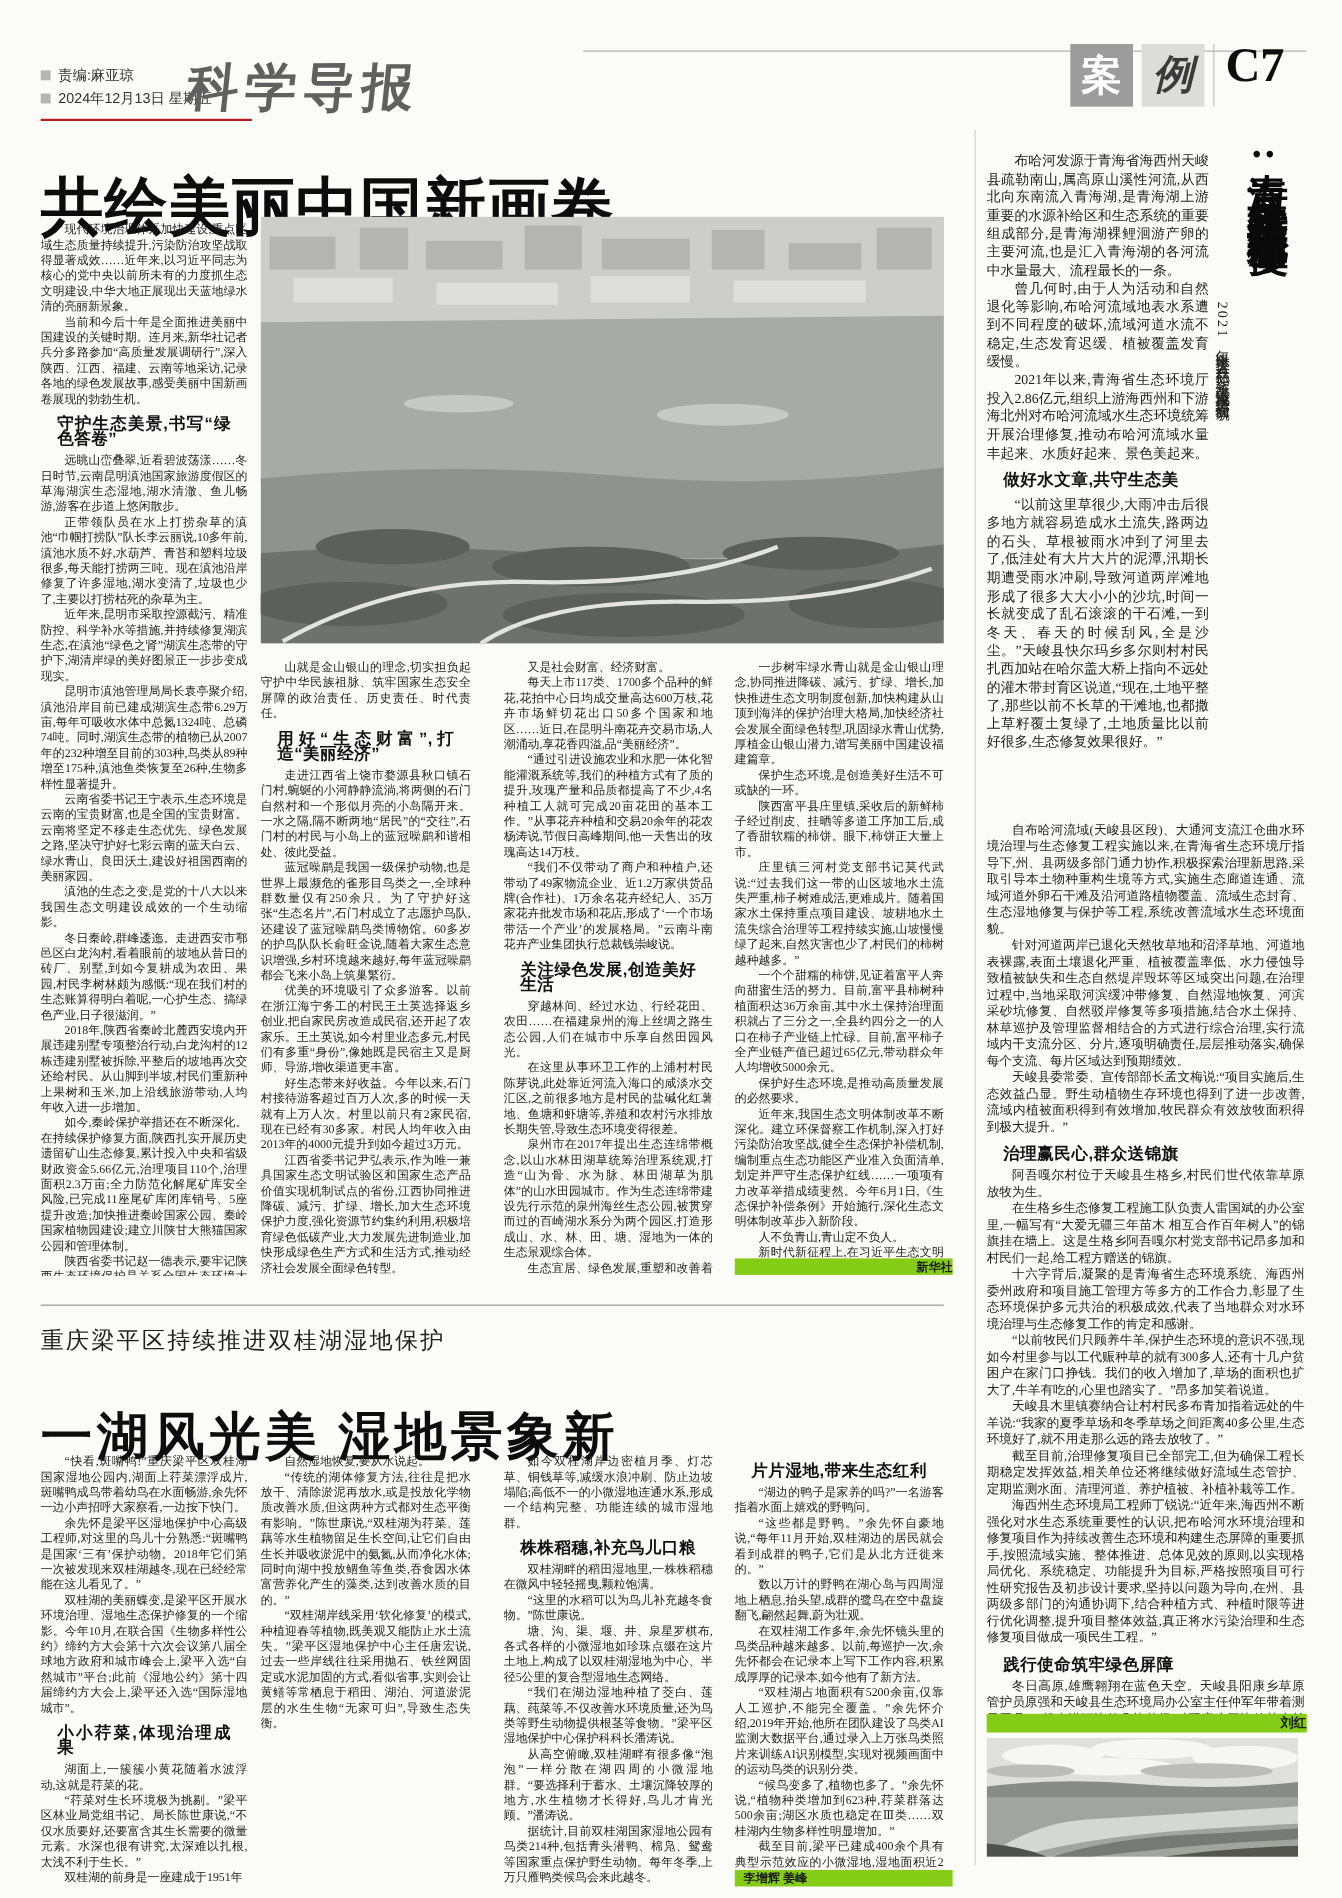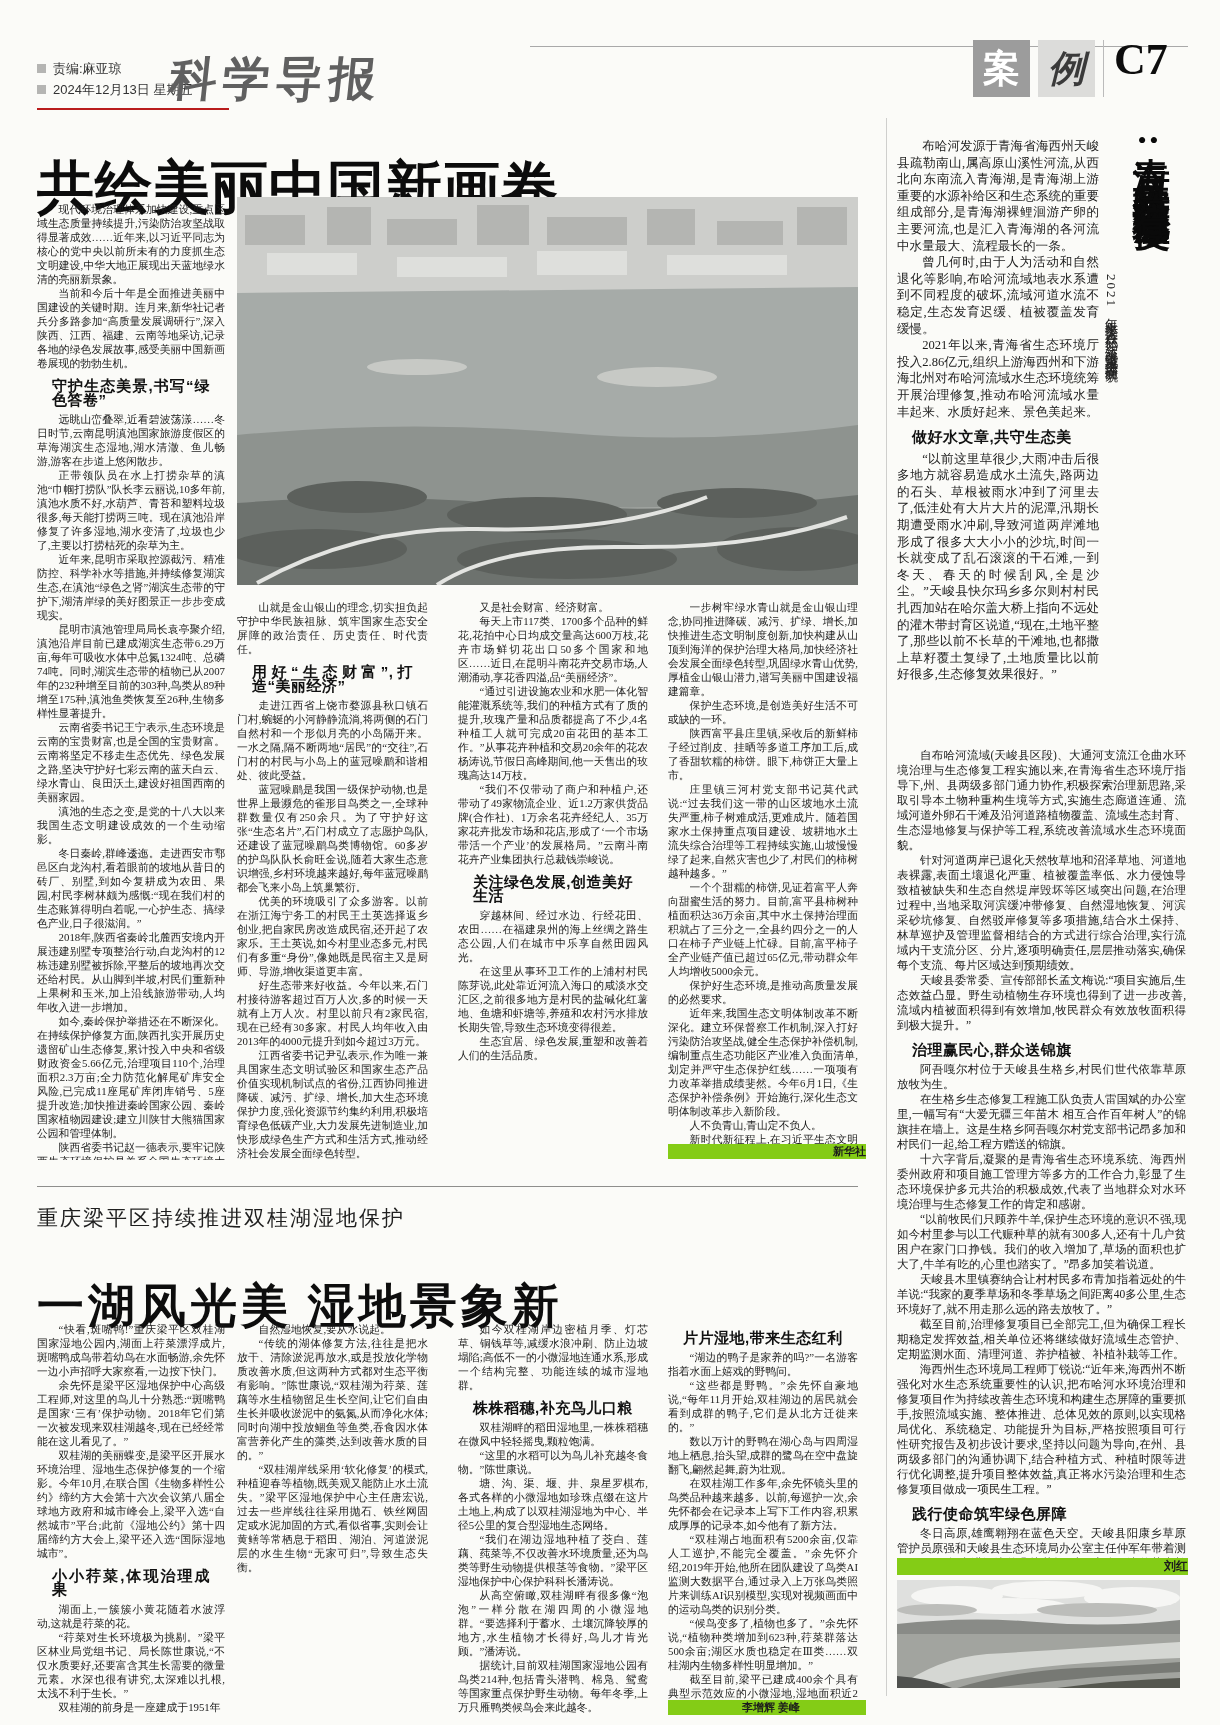--- a/index.html
+++ b/index.html
@@ -46,21 +46,21 @@
   
   .hrule-bottom{left:37px;top:1186px;width:821px;height:1px;background:#8e8e8c;}
   .w-kicker{left:37px;top:1204px;font-size:21px;letter-spacing:2px;color:#1f1f1f;
             font-family:"Liberation Sans","DejaVu Sans",sans-serif;}
   .w-headline{left:37px;top:1236px;width:820px;font-size:47px;font-weight:900;letter-spacing:4px;color:#0d0d0d;
               font-family:"Liberation Serif",serif;}
   .w-col1{left:37px;top:1322px;width:188px;height:398px;}
   .w-col2{left:237px;top:1322px;width:191px;height:398px;}
   .w-col3{left:458px;top:1322px;width:190px;height:398px;}
   .w-col4{left:668px;top:1322px;width:190px;height:398px;}
-  .w-byline{left:668px;top:1700px;width:190px;text-align:center;font-size:11px;}
+  .w-byline{left:668px;top:1700px;width:190px;text-align:left;font-size:11px;}
 </style>
 </head>
 <body>
 
 <div class="abs meta">
   <div><span class="sq"></span><span>责编:麻亚琼</span></div>
   <div><span class="sq"></span><span>2024年12月13日  星期五</span></div>
 </div>
 <div class="abs logo">科学导报</div>
 <div class="abs toprule"></div>
@@ -136,20 +136,21 @@
     <p>江西省委书记尹弘表示,作为唯一兼具国家生态文明试验区和国家生态产品价值实现机制试点的省份,江西协同推进降碳、减污、扩绿、增长,加大生态环境保护力度,强化资源节约集约利用,积极培育绿色低碳产业,大力发展先进制造业,加快形成绿色生产方式和生活方式,推动经济社会发展全面绿色转型。</p>
   </div>
 <div class="abs col m-col3">
     <p>又是社会财富、经济财富。</p>
     <p>每天上市117类、1700多个品种的鲜花,花拍中心日均成交量高达600万枝,花卉市场鲜切花出口50多个国家和地区……近日,在昆明斗南花卉交易市场,人潮涌动,享花香四溢,品“美丽经济”。</p>
     <p>“通过引进设施农业和水肥一体化智能灌溉系统等,我们的种植方式有了质的提升,玫瑰产量和品质都提高了不少,4名种植工人就可完成20亩花田的基本工作。”从事花卉种植和交易20余年的花农杨涛说,节假日高峰期间,他一天售出的玫瑰高达14万枝。</p>
     <p>“我们不仅带动了商户和种植户,还带动了49家物流企业、近1.2万家供货品牌(合作社)、1万余名花卉经纪人、35万家花卉批发市场和花店,形成了‘一个市场带活一个产业’的发展格局。”云南斗南花卉产业集团执行总裁钱崇峻说。</p>
     <h3 class="sub">关注绿色发展,创造美好生活</h3>
     <p>穿越林间、经过水边、行经花田、农田……在福建泉州的海上丝绸之路生态公园,人们在城市中乐享自然田园风光。</p>
     <p>在这里从事环卫工作的上浦村村民陈芽说,此处靠近河流入海口的咸淡水交汇区,之前很多地方是村民的盐碱化红薯地、鱼塘和虾塘等,养殖和农村污水排放长期失管,导致生态环境变得很差。</p>
+    <p>泉州市在2017年提出生态连绵带概念,以山水林田湖草统筹治理系统观,打造“山为骨、水为脉、林田湖草为肌体”的山水田园城市。作为生态连绵带建设先行示范的泉州海丝生态公园,被贯穿而过的百崎湖水系分为两个园区,打造形成山、水、林、田、塘、湿地为一体的生态景观综合体。</p>
     <p>生态宜居、绿色发展,重塑和改善着人们的生活品质。</p>
   </div>
 <div class="abs col m-col4">
     <p>一步树牢绿水青山就是金山银山理念,协同推进降碳、减污、扩绿、增长,加快推进生态文明制度创新,加快构建从山顶到海洋的保护治理大格局,加快经济社会发展全面绿色转型,巩固绿水青山优势,厚植金山银山潜力,谱写美丽中国建设福建篇章。</p>
     <p>保护生态环境,是创造美好生活不可或缺的一环。</p>
     <p>陕西富平县庄里镇,采收后的新鲜柿子经过削皮、挂晒等多道工序加工后,成了香甜软糯的柿饼。眼下,柿饼正大量上市。</p>
     <p>庄里镇三河村党支部书记莫代武说:“过去我们这一带的山区坡地水土流失严重,柿子树难成活,更难成片。随着国家水土保持重点项目建设、坡耕地水土流失综合治理等工程持续实施,山坡慢慢绿了起来,自然灾害也少了,村民们的柿树越种越多。”</p>
     <p>一个个甜糯的柿饼,见证着富平人奔向甜蜜生活的努力。目前,富平县柿树种植面积达36万余亩,其中水土保持治理面积就占了三分之一,全县约四分之一的人口在柿子产业链上忙碌。目前,富平柿子全产业链产值已超过65亿元,带动群众年人均增收5000余元。</p>
     <p>保护好生态环境,是推动高质量发展的必然要求。</p>
     <p>近年来,我国生态文明体制改革不断深化。建立环保督察工作机制,深入打好污染防治攻坚战,健全生态保护补偿机制,编制重点生态功能区产业准入负面清单,划定并严守生态保护红线……一项项有力改革举措成绩斐然。今年6月1日,《生态保护补偿条例》开始施行,深化生态文明体制改革步入新阶段。</p>

